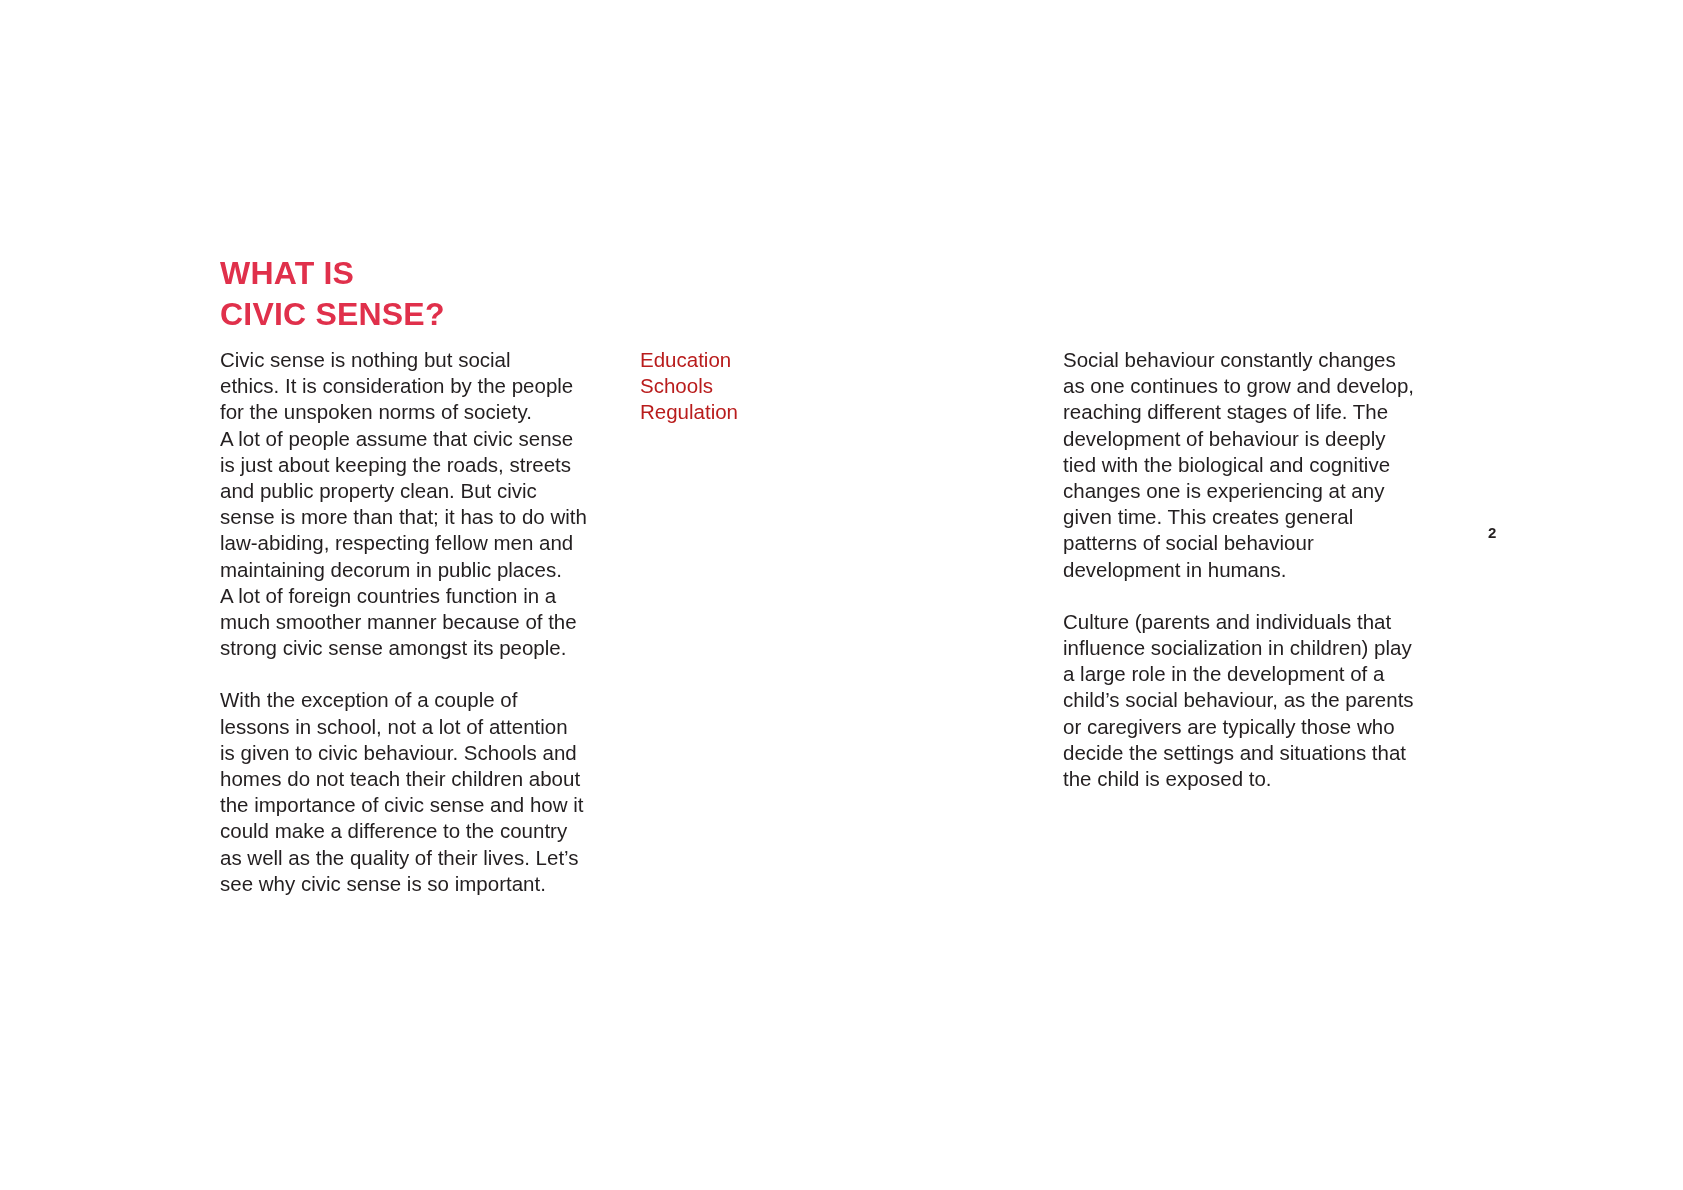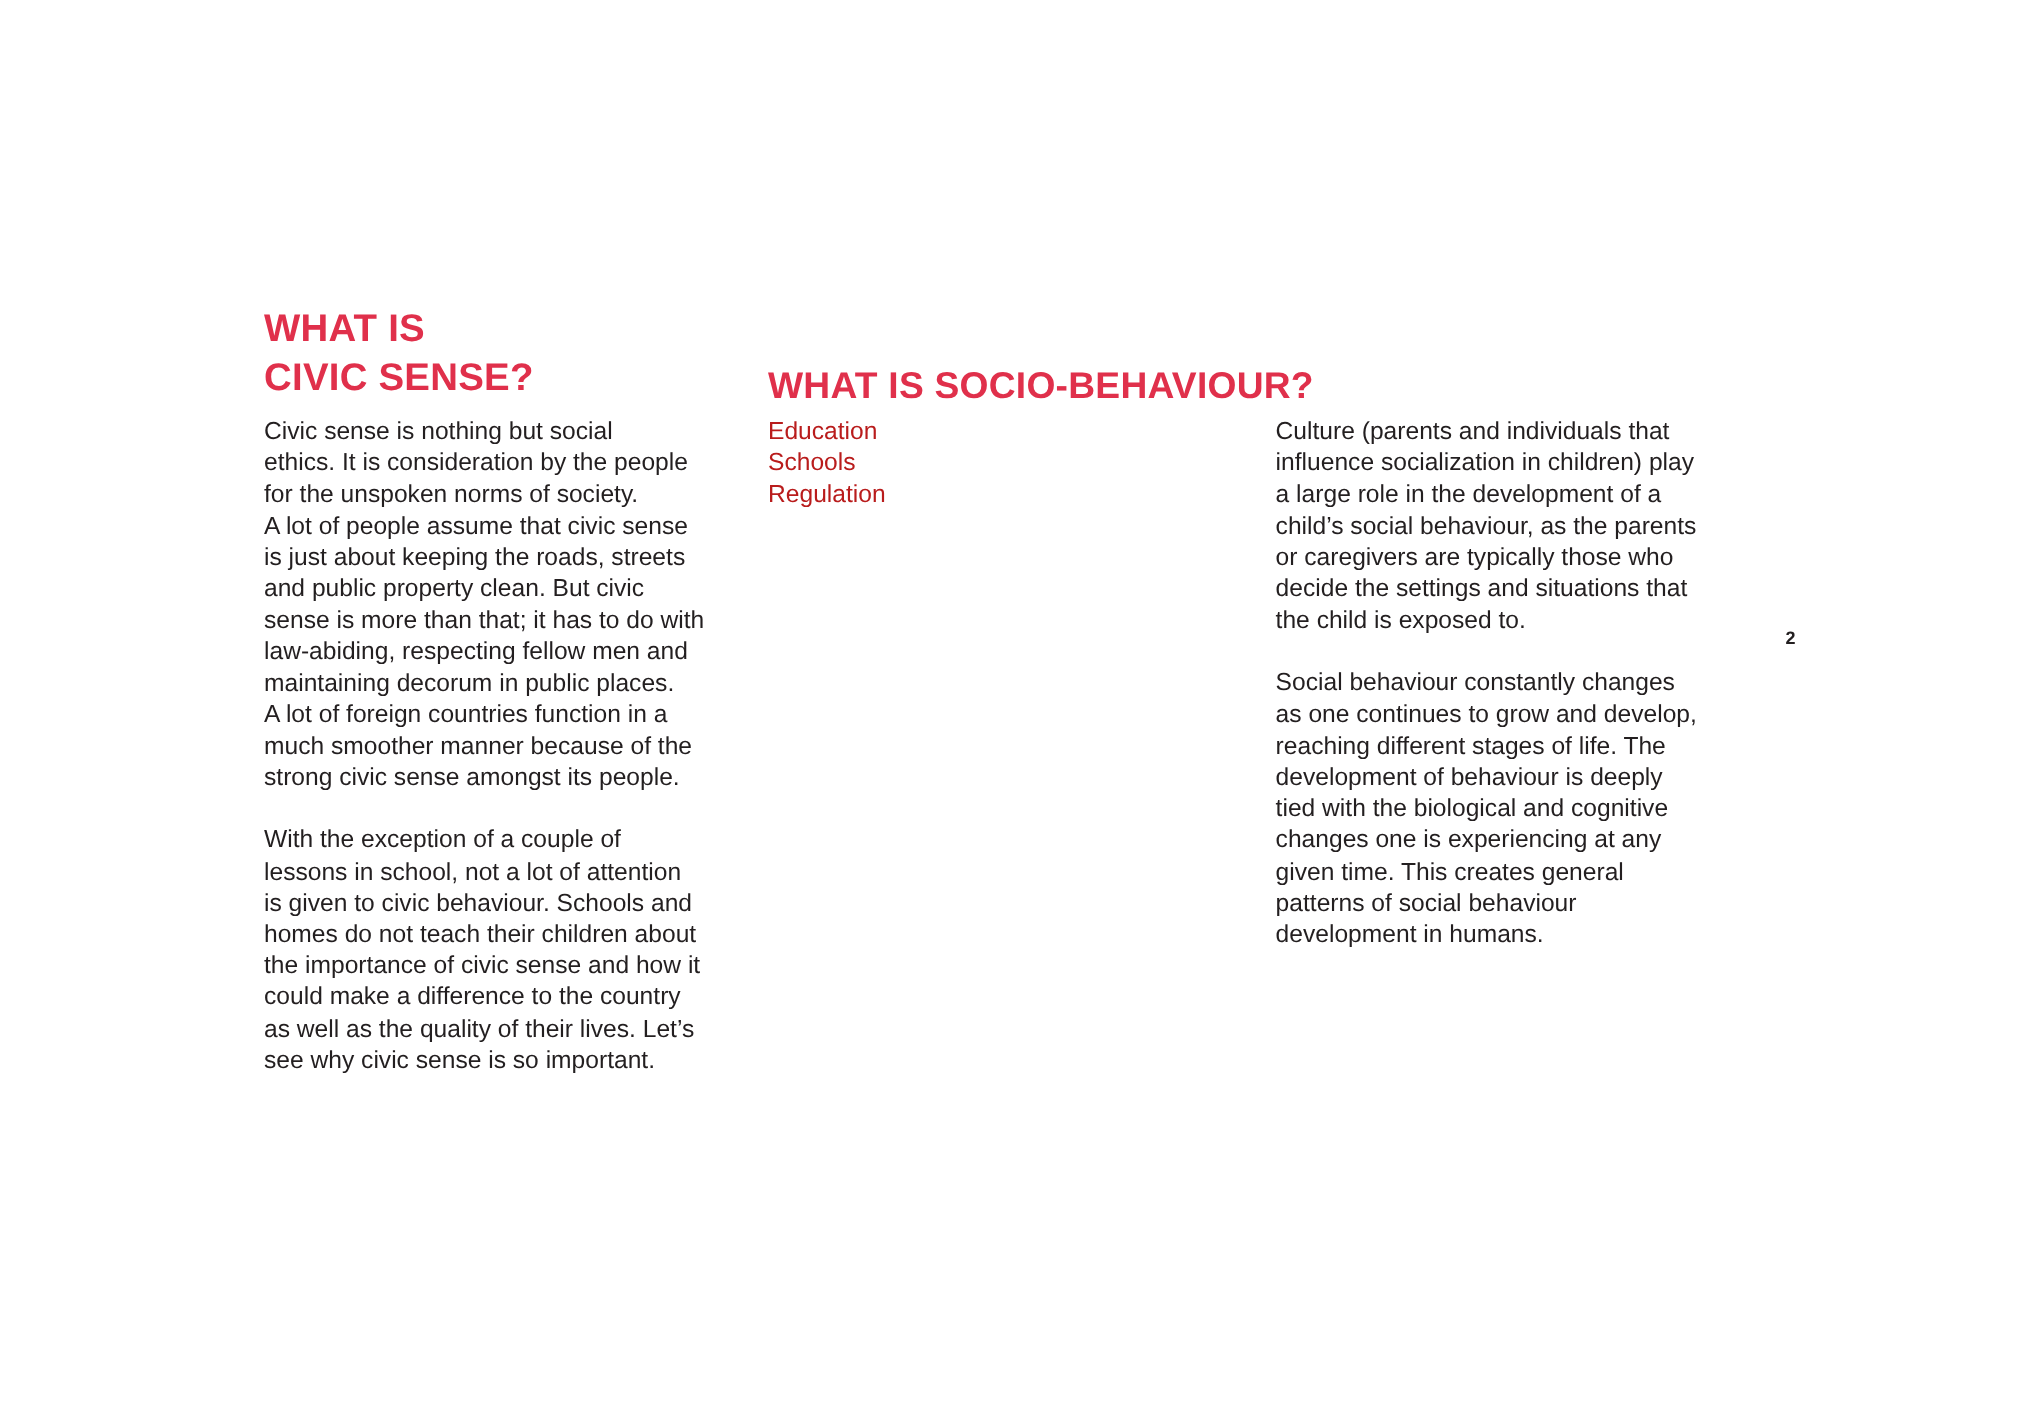--- a/index.html
+++ b/index.html
@@ -87,21 +87,20 @@
   }
 </style>
 </head>
 <body>
 
 <div id="page">
 
   <h1 class="heading" id="heading-civic">WHAT IS
 CIVIC SENSE?</h1>
 
-  <h1 class="heading" id="heading-socio">WHAT IS SOCIO-BEHAVIOUR?</h1>
 
   <div class="column" id="col-left">
     <p class="para">Civic sense is nothing but social
 ethics. It is consideration by the people
 for the unspoken norms of society.
 A lot of people assume that civic sense
 is just about keeping the roads, streets
 and public property clean. But civic
 sense is more than that; it has to do with
 law-abiding, respecting fellow men and
@@ -124,33 +123,33 @@
     <div class="cat-list">
       <div class="cat-col first">
         <span class="cat-item">Education</span>
         <span class="cat-item">Schools</span>
         <span class="cat-item">Regulation</span>
       </div>
     </div>
   </div>
 
   <div class="column" id="col-right">
-    <p class="para">Culture (parents and individuals that
-influence socialization in children) play
-a large role in the development of a
-child’s social behaviour, as the parents
-or caregivers are typically those who
-decide the settings and situations that
-the child is exposed to.</p>
     <p class="para">Social behaviour constantly changes
 as one continues to grow and develop,
 reaching different stages of life. The
 development of behaviour is deeply
 tied with the biological and cognitive
 changes one is experiencing at any
 given time. This creates general
 patterns of social behaviour
 development in humans.</p>
+    <p class="para">Culture (parents and individuals that
+influence socialization in children) play
+a large role in the development of a
+child’s social behaviour, as the parents
+or caregivers are typically those who
+decide the settings and situations that
+the child is exposed to.</p>
   </div>
 
   <div id="page-number">2</div>
 
 </div>
 
 </body></html>

